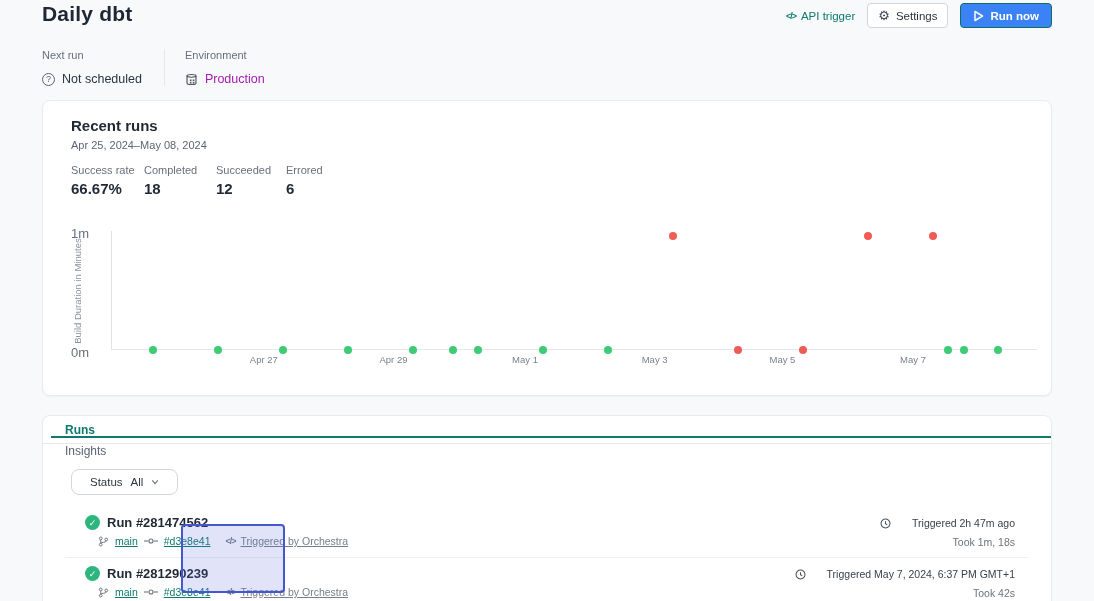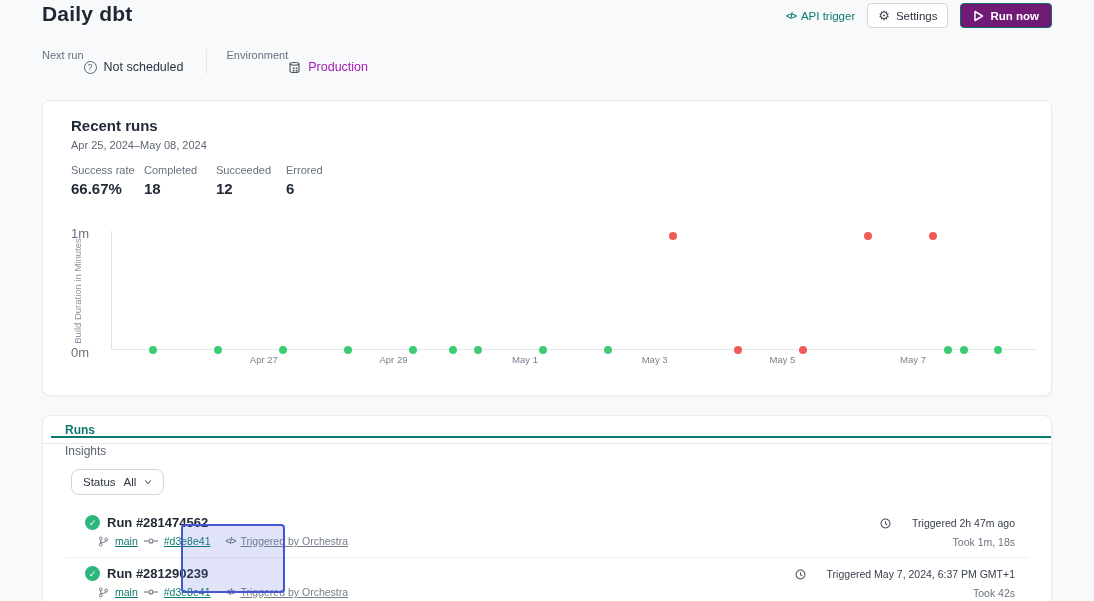--- a/index.html
+++ b/index.html
@@ -8,26 +8,26 @@
   .viewport { position:relative; width:1094px; height:601px; }
 
   
   .page-header { position:absolute; left:42px; right:42px; top:2px; display:flex; justify-content:space-between; align-items:flex-start;gap:40px; }
   .page-title { font-size:21px; font-weight:700; color:#1e2733; letter-spacing:.2px; }
   .header-actions { display:flex; align-items:center; gap:12px; margin-top:1px; }
   .api-link { display:flex; align-items:center; gap:5px; color:#0d7a6d; font-size:11.5px; cursor:pointer; }
   .code-glyph { font-size:9px; font-weight:700; letter-spacing:-1px; }
   .btn { display:flex; align-items:center; gap:6px; height:25px; border-radius:4px; font-size:11.5px; cursor:pointer; }
   .btn-settings { background:#fff; border:1px solid #d2d6dd; padding:0 10px; color:#2b3440; }
-  .btn-run { background:#701a75; border:1px solid #0c6e66; padding:9px 12px; color:#fff; font-weight:700; }
+  .btn-run { background:#3b82f6; border:1px solid #0c6e66; padding:9px 12px; color:#fff; font-weight:700; }
   .gear { font-size:13px; line-height:1; color:#3f4854; }
 
   
   .meta { position:absolute; left:42px; top:49px; display:flex; }
-  .meta-col { display:flex; flex-direction:row;justify-content:center; }
+  .meta-col { display:flex; flex-direction:column;justify-content:center; }
   .meta-col.first { padding-right:22px; border-right:1px solid #e4e7ec; }
   .meta-col.second { padding-left:20px; }
   .meta-label { font-size:11px; color:#67707e; }
   .meta-value { margin-top:11px; display:flex; align-items:center; gap:7px; font-size:12.5px; color:#2b3440; }
   .help-circle { width:13px; height:13px; border:1px solid #5a6472; border-radius:50%; color:#5a6472; font-size:9px; display:flex; align-items:center; justify-content:center; }
   .env-link { color:#a21caf; cursor:pointer; }
 
   
   .card { position:absolute; background:#fff; border:1px solid #e9ebef; border-radius:8px; box-shadow:0 1px 2px rgba(16,24,40,.04); }
   .card-recent { left:42px; top:100px; width:1010px; height:296px; }
@@ -51,21 +51,21 @@
     text-align:center; font-size:9.5px; color:#8a93a0; }
   .xtick { position:absolute; top:123px; width:40px; text-align:center; font-size:9.5px; color:#7a828f; }
   .dot { position:absolute; width:8px; height:8px; border-radius:50%; cursor:pointer; }
 
   
   .tabbar { display:flex; height:28px; border-bottom:1px solid #e7e9ed; padding-left:8px;flex-direction:column; }
   .tab { position:relative; padding:7px 14px 0; font-size:12px; color:#5b6470; cursor:pointer; }
   .tab.active { color:#0d7a6d; font-weight:700; }
   .tab.active::after { content:""; position:absolute; left:0; right:0; bottom:-1px; height:2px; background:#0d7a6d; }
   .filter-pill { position:absolute; left:28px; top:53px; display:inline-flex; align-items:center; gap:8px;
-    height:26px; padding:0 11px; border:1px solid #d2d6dd; border-radius:8px; font-size:11.5px; color:#2b3440; cursor:pointer; }
+    height:26px; padding:0 18px; border:1px solid #d2d6dd; border-radius:8px; font-size:11.5px; color:#2b3440; cursor:pointer; }
   .chev { width:8px; height:8px; }
 
   .rows { position:absolute; left:0; right:0; top:91px; }
   .run-row { margin:0 22px; min-height:46px; padding:8px 14px 9px 20px; border-bottom:1px solid #eef0f3;
     display:flex; justify-content:space-between; align-items:flex-start; }
   .run-left {}
   .run-title-row { display:flex; align-items:center; gap:7px; }
   .check-circle { width:15px; height:15px; border-radius:50%; background:#2cb67d; color:#fff; font-size:9px;
     display:flex; align-items:center; justify-content:center; }
   .run-title { font-size:13px; font-weight:700; color:#1f2835; }

